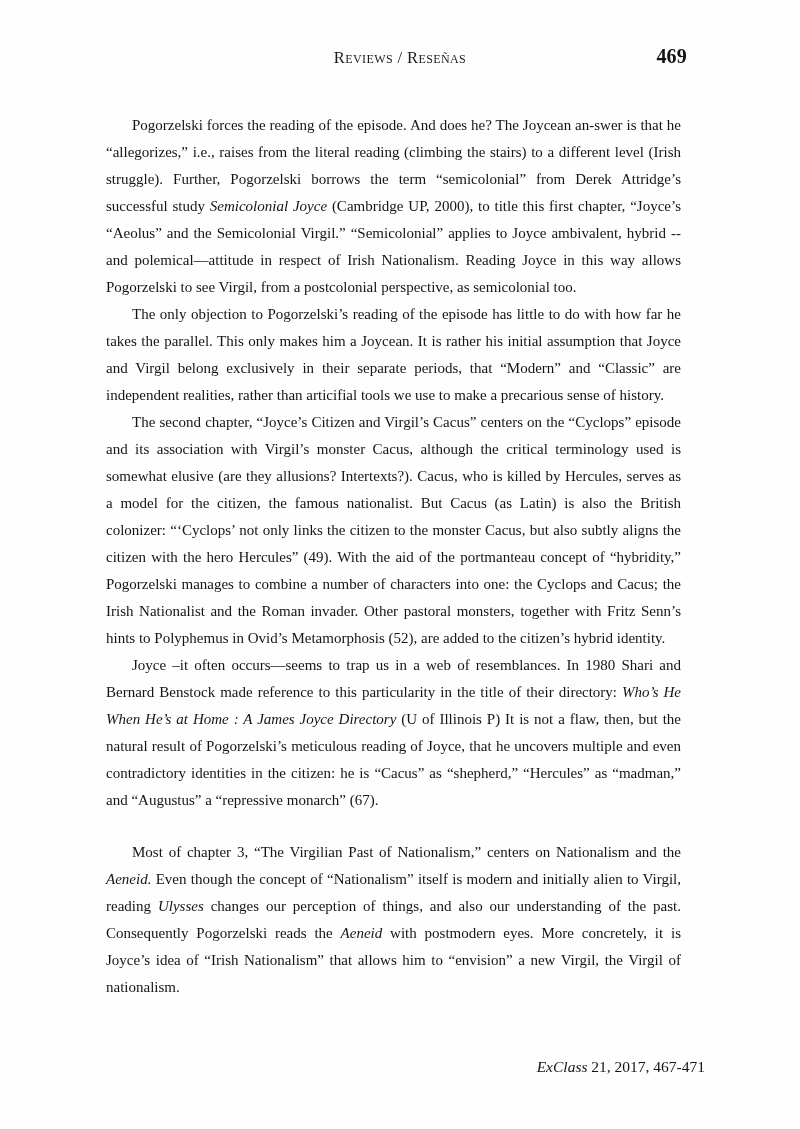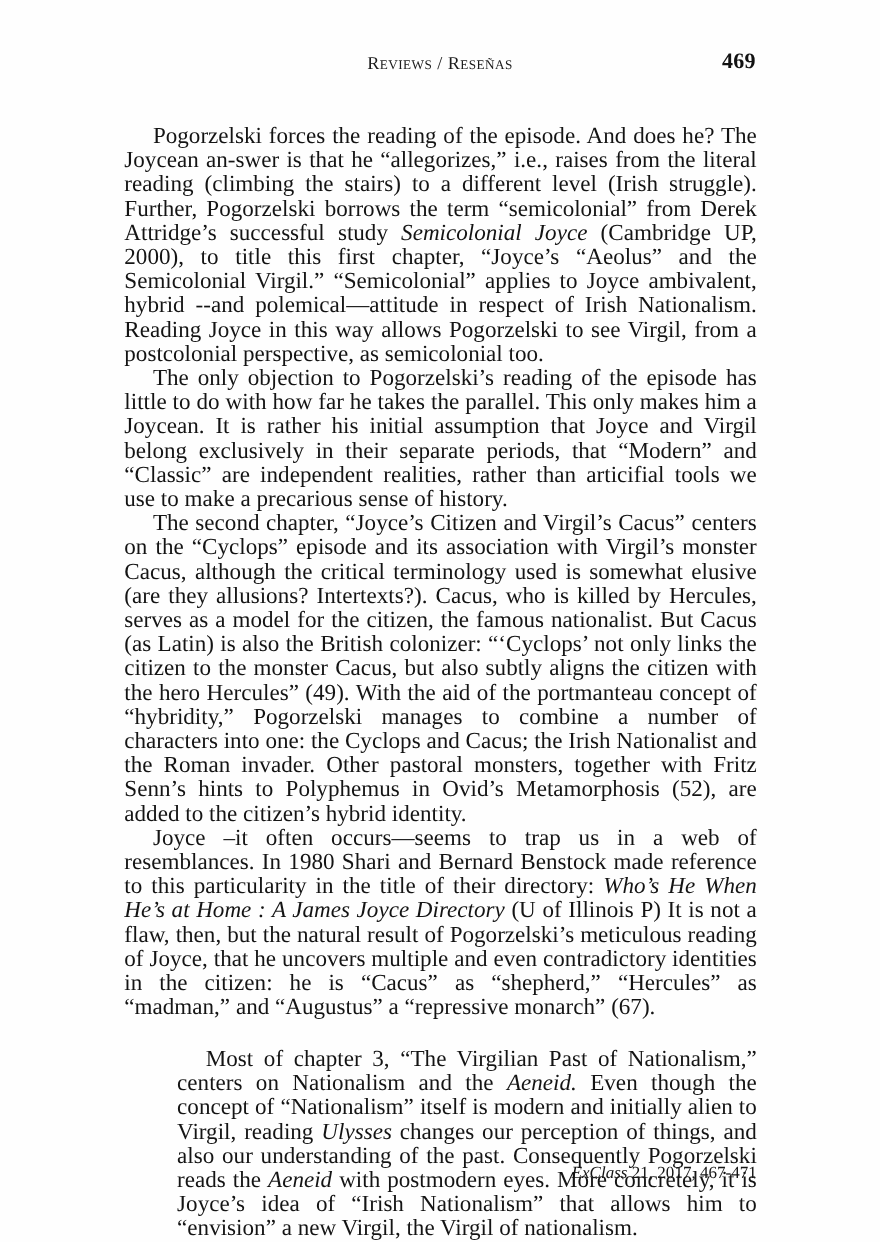--- a/index.html
+++ b/index.html
@@ -51,47 +51,46 @@
     font-size: 20px;
     font-weight: bold;
     color: #121212;
     letter-spacing: 0.2px;
     margin-left: 40px;
   }
 
   
   .body-text {
     position: absolute;
-    left: 113px;
+    left: 106px;
     top: 112px;
     width: 575px;
-    font-size: 21px;
-    line-height: 22px;
+    font-size: 15px;
+    line-height: 27px;
     text-align: justify;
     text-justify: inter-word;
     color: #141414;
     -webkit-font-smoothing: antialiased;
   }
   .body-text p {
     margin: 0;
     text-indent: 26px;
     hyphens: manual;
   }
   .body-text p.gap-before {
     margin-top: 24.6px;
-    margin-left: 48px;
   }
   .body-text i {
     font-style: italic;
   }
 
   
   .footer {
     position: absolute;
-    left: 113px;
+    left: 130px;
     top: 1058px;
     width: 575px;
     text-align: right;
     font-size: 15.5px;
     color: #141414;
   }
   .footer .journal {
     font-style: italic;
   }
 </style>

